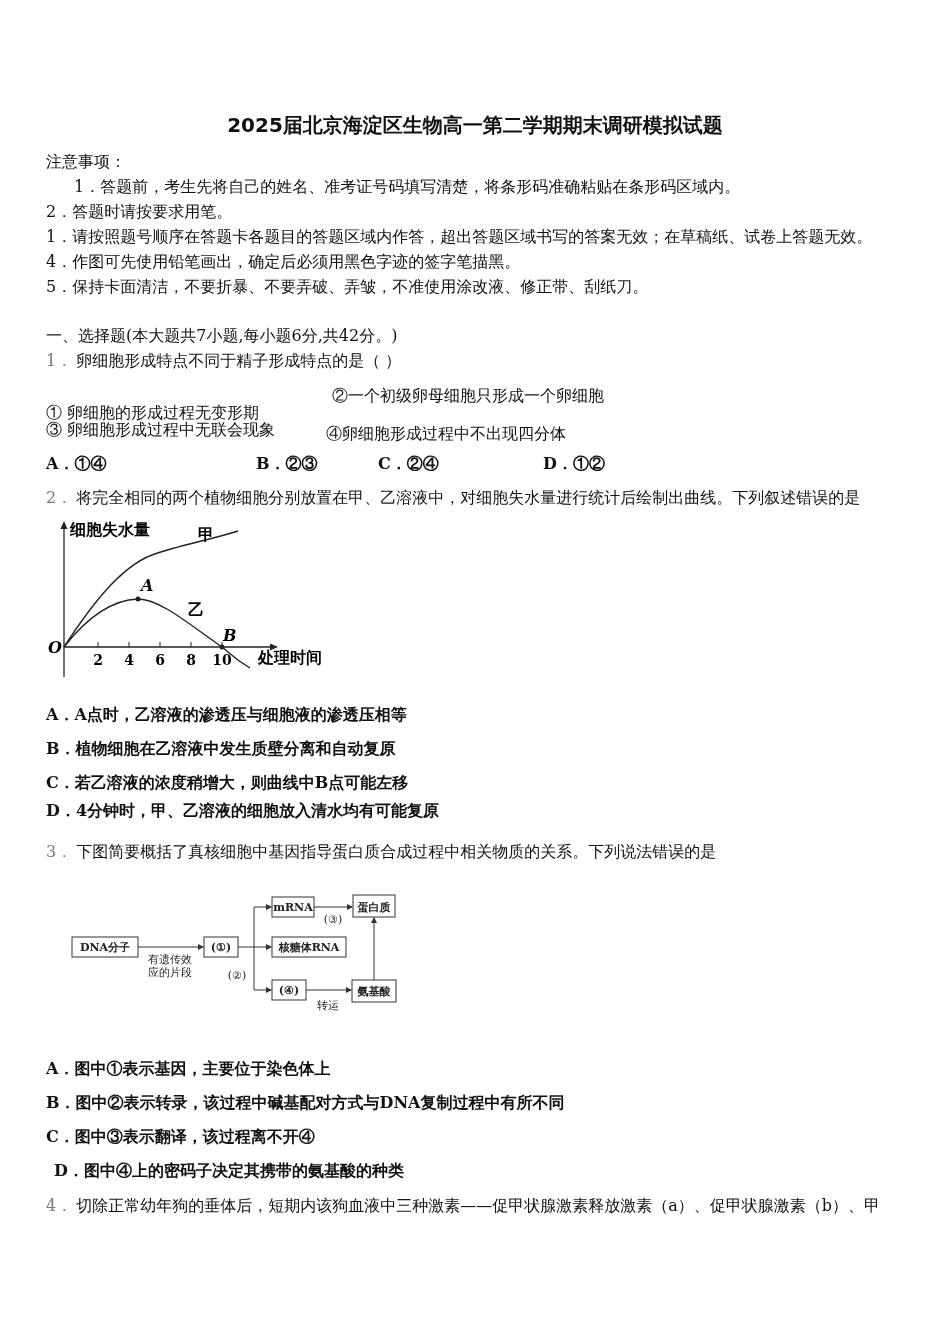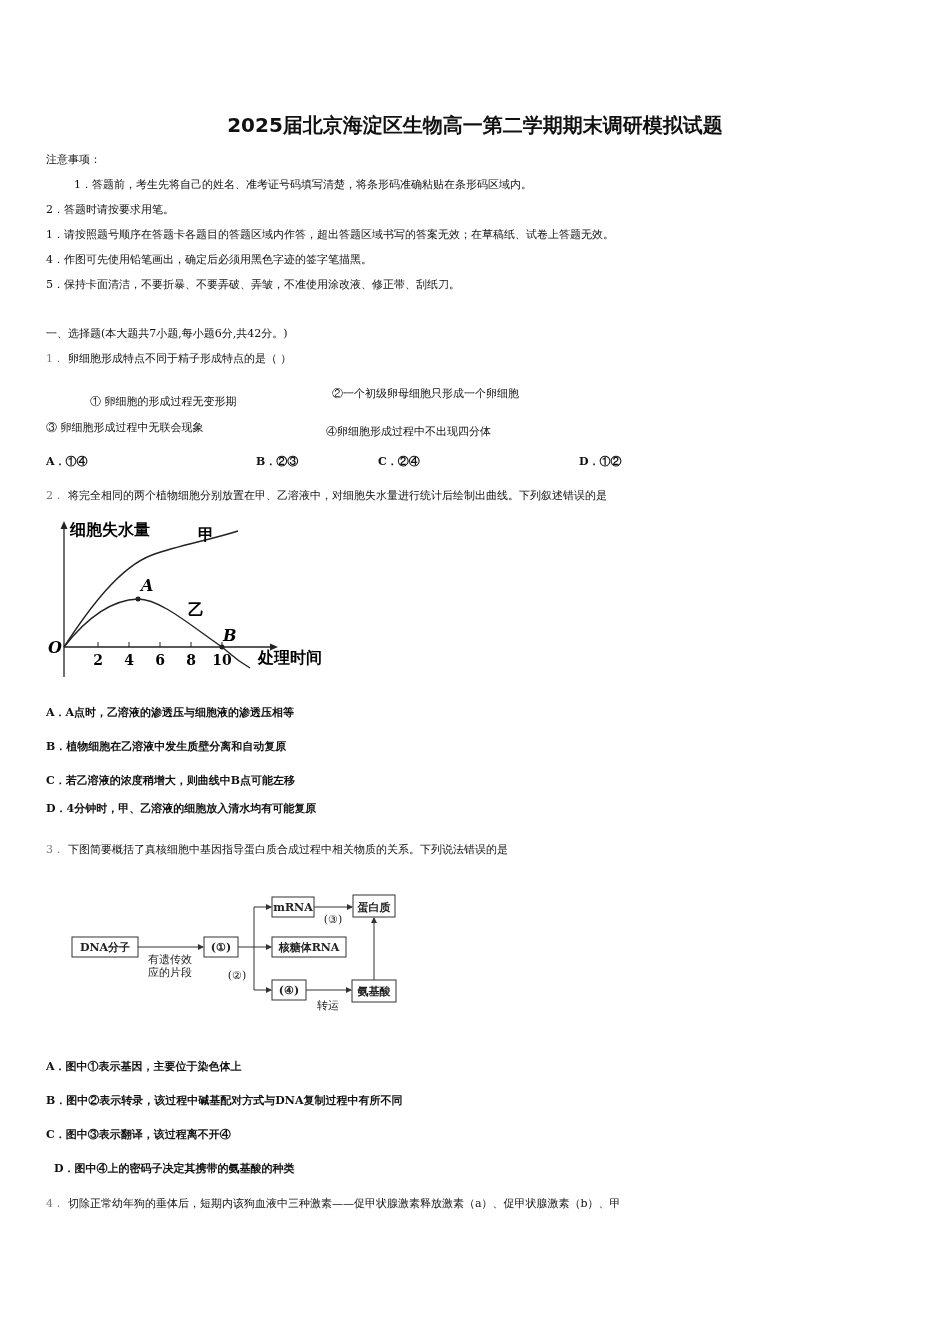--- a/index.html
+++ b/index.html
@@ -7,21 +7,21 @@
     width: 950px; height: 1344px; position: relative; overflow: hidden;
     font-family: "DejaVu Serif", "Liberation Serif", serif;
     color: #111;
   }
   .abs { position: absolute; white-space: nowrap; }
   .title {
     left: 0; width: 950px; top: 112px; text-align: center;
     font-family: "DejaVu Sans", "Liberation Sans", sans-serif;
     font-weight: bold; font-size: 20px; letter-spacing: 0px;
   }
-  .line { left: 46px; font-size: 11px; font-weight: bold; }
+  .line { left: 46px; font-size: 16px; font-weight: bold; }
   .num { color: #777; font-weight: normal; margin-right: 4px; }
   .opt { font-weight: bold; }
   svg text { font-family: "DejaVu Serif", "Liberation Serif", serif; }
 </style>
 </head>
 <body>
 
 <div class="abs title">2025届北京海淀区生物高一第二学期期末调研模拟试题</div>
 
 <div class="abs line" style="top:152px;font-weight:normal;">注意事项：</div>
@@ -29,28 +29,28 @@
 <div class="abs line" style="top:202px;font-weight:normal;">2．答题时请按要求用笔。</div>
 <div class="abs line" style="top:227px;font-weight:normal;">1．请按照题号顺序在答题卡各题目的答题区域内作答，超出答题区域书写的答案无效；在草稿纸、试卷上答题无效。</div>
 <div class="abs line" style="top:252px;font-weight:normal;">4．作图可先使用铅笔画出，确定后必须用黑色字迹的签字笔描黑。</div>
 <div class="abs line" style="top:277px;font-weight:normal;">5．保持卡面清洁，不要折暴、不要弄破、弄皱，不准使用涂改液、修正带、刮纸刀。</div>
 
 <div class="abs line" style="top:326px;font-weight:normal;">一、选择题(本大题共7小题,每小题6分,共42分。)</div>
 
 <div class="abs line" style="top:351px;font-weight:normal;">
   <span class="num">1．</span><span>卵细胞形成特点不同于精子形成特点的是（ ）</span>
 </div>
-<div class="abs line" style="top:394px;font-weight:normal;margin-left:44px;">① 卵细胞的形成过程无变形期</div>
+<div class="abs line" style="top:403px;font-weight:normal;">① 卵细胞的形成过程无变形期</div>
 <div class="abs line" style="top:386px;left:316px;font-weight:normal;margin-left:16px;">②一个初级卵母细胞只形成一个卵细胞</div>
 <div class="abs line" style="top:420px;font-weight:normal;">③ 卵细胞形成过程中无联会现象</div>
 <div class="abs line" style="top:424px;left:326px;font-weight:normal;">④卵细胞形成过程中不出现四分体</div>
 <div class="abs line opt" style="top:454px;">A．①④</div>
 <div class="abs line opt" style="top:454px;left:212px;margin-left:44px;">B．②③</div>
 <div class="abs line opt" style="top:454px;left:378px;">C．②④</div>
-<div class="abs line opt" style="top:454px;left:543px;margin-left:36px;">D．①②</div>
+<div class="abs line opt" style="top:454px;left:543px;">D．①②</div>
 
 <div class="abs line" style="top:488px;font-weight:normal;">
   <span class="num">2．</span><span>将完全相同的两个植物细胞分别放置在甲、乙溶液中，对细胞失水量进行统计后绘制出曲线。下列叙述错误的是</span>
 </div>
 
 <svg class="abs" style="left:40px;top:515px;" width="310" height="170" viewBox="0 0 310 170">
 
   <line x1="24" y1="162" x2="24" y2="12" stroke="#222" stroke-width="1.3"></line>
   <polygon points="24,6 20.5,14 27.5,14" fill="#222"></polygon>
   <line x1="24" y1="132" x2="232" y2="132" stroke="#222" stroke-width="1.3"></line>

